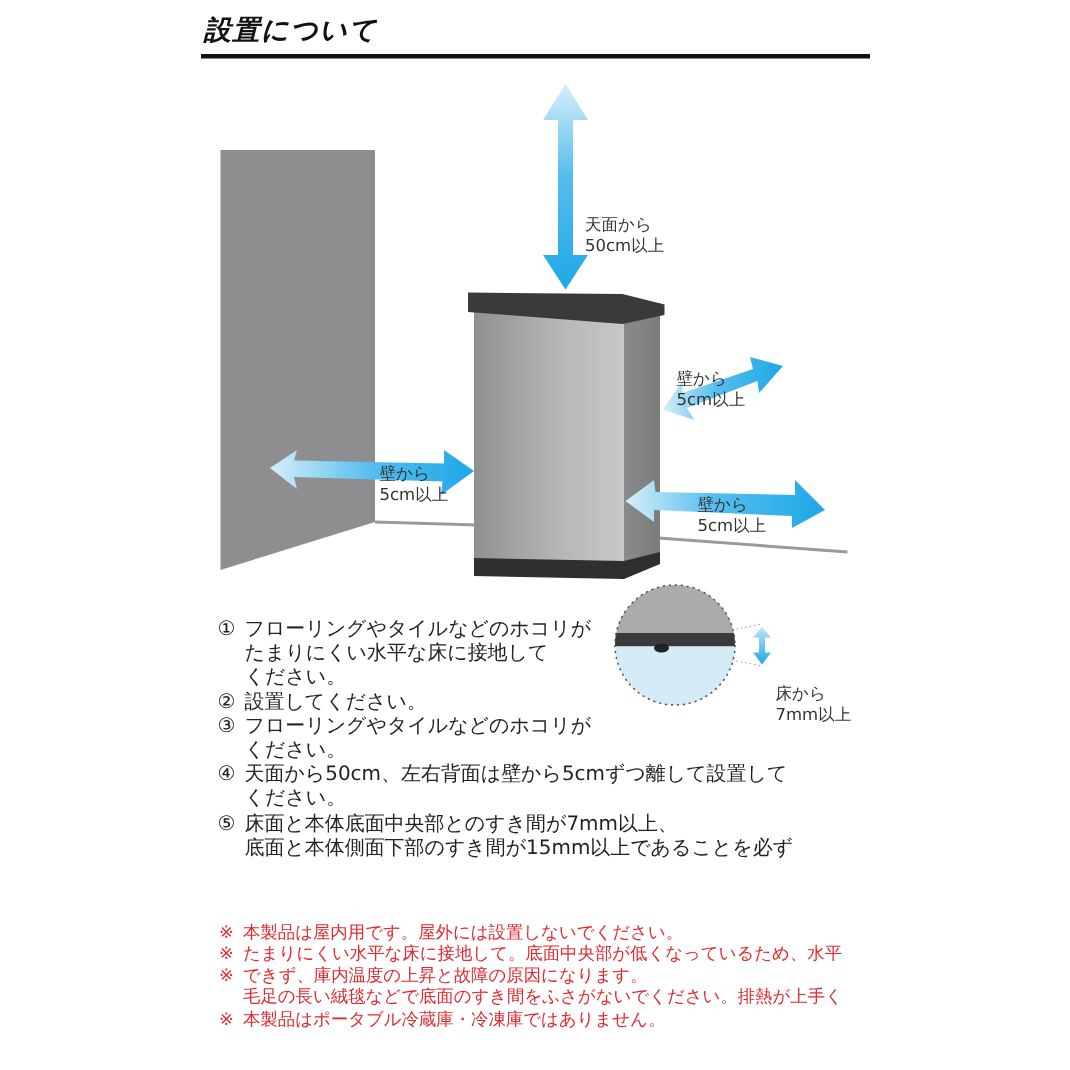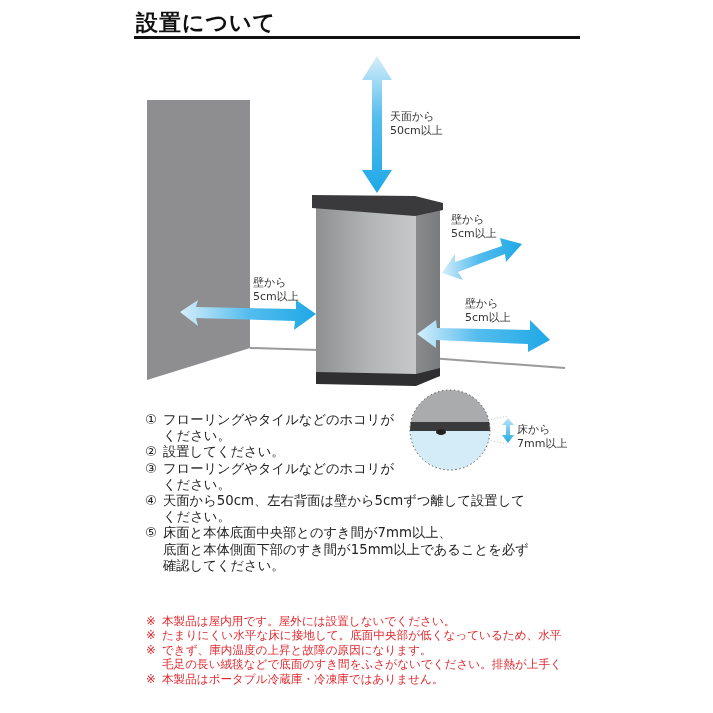--- a/index.html
+++ b/index.html
@@ -1,22 +1,22 @@
 <!DOCTYPE html>
 <html><head>
   <meta charset="utf-8">
   <style>
     html, body { margin: 0; padding: 0; background: #ffffff; }
     body { width: 713px; height: 713px; position: relative; overflow: hidden;
            font-family: "DejaVu Sans", "Liberation Sans", sans-serif; color: #111; }
-    .title { position: absolute; left: 136px; top: 8px; font-size: 22px; font-weight: bold;
-             letter-spacing: 1px; color: #111; }
+    .title { position: absolute; left: 136px; top: 8px; font-size: 18px; font-weight: bold;
+             letter-spacing: 1px; color: #111; font-style: italic; }
     .title-rule { position: absolute; left: 134px; top: 36px; width: 446px; height: 3px; background: #111; }
     .illus { position: absolute; left: 0; top: 0; width: 713px; height: 713px; }
-    .label { position: absolute; font-size: 11px; line-height: 14px; color: #333; white-space: nowrap; }
+    .label { position: absolute; font-size: 11px; line-height: 14px; color: #333; white-space: nowrap; margin-top: 33px; }
     .steps { position: absolute; left: 145px; top: 412px; width: 430px; font-size: 13.3px; line-height: 16.2px; color: #222; }
     .step { position: relative; padding-left: 18px; }
     .step .num { position: absolute; left: 0; top: 0; }
     .notes { position: absolute; left: 146px; top: 614px; width: 440px; font-size: 11.6px; line-height: 14.4px; color: #e0282e; }
     .note { position: relative; padding-left: 16px; }
     .note .mark { position: absolute; left: 0; top: 0; }
   </style>
 </head>
 <body>
 
@@ -109,41 +109,41 @@
 </div>
 <div class="label" style="left:517px; top:423px;">
   <div>床から</div>
   <div>7mm以上</div>
 </div>
 
 <div class="steps">
   <div class="step">
     <span class="num">①</span>
     <div>フローリングやタイルなどのホコリが</div>
+    <div>たまりにくい水平な床に接地して</div>
     <div>ください。</div>
   </div>
   <div class="step">
     <span class="num">②</span>
     <div>設置してください。</div>
   </div>
   <div class="step">
     <span class="num">③</span>
     <div>フローリングやタイルなどのホコリが</div>
     <div>ください。</div>
   </div>
   <div class="step">
     <span class="num">④</span>
     <div>天面から50cm、左右背面は壁から5cmずつ離して設置して</div>
     <div>ください。</div>
   </div>
   <div class="step">
     <span class="num">⑤</span>
     <div>床面と本体底面中央部とのすき間が7mm以上、</div>
     <div>底面と本体側面下部のすき間が15mm以上であることを必ず</div>
-    <div>確認してください。</div>
   </div>
 </div>
 
 <div class="notes">
   <div class="note">
     <span class="mark">※</span>
     <div>本製品は屋内用です。屋外には設置しないでください。</div>
   </div>
   <div class="note">
     <span class="mark">※</span>

